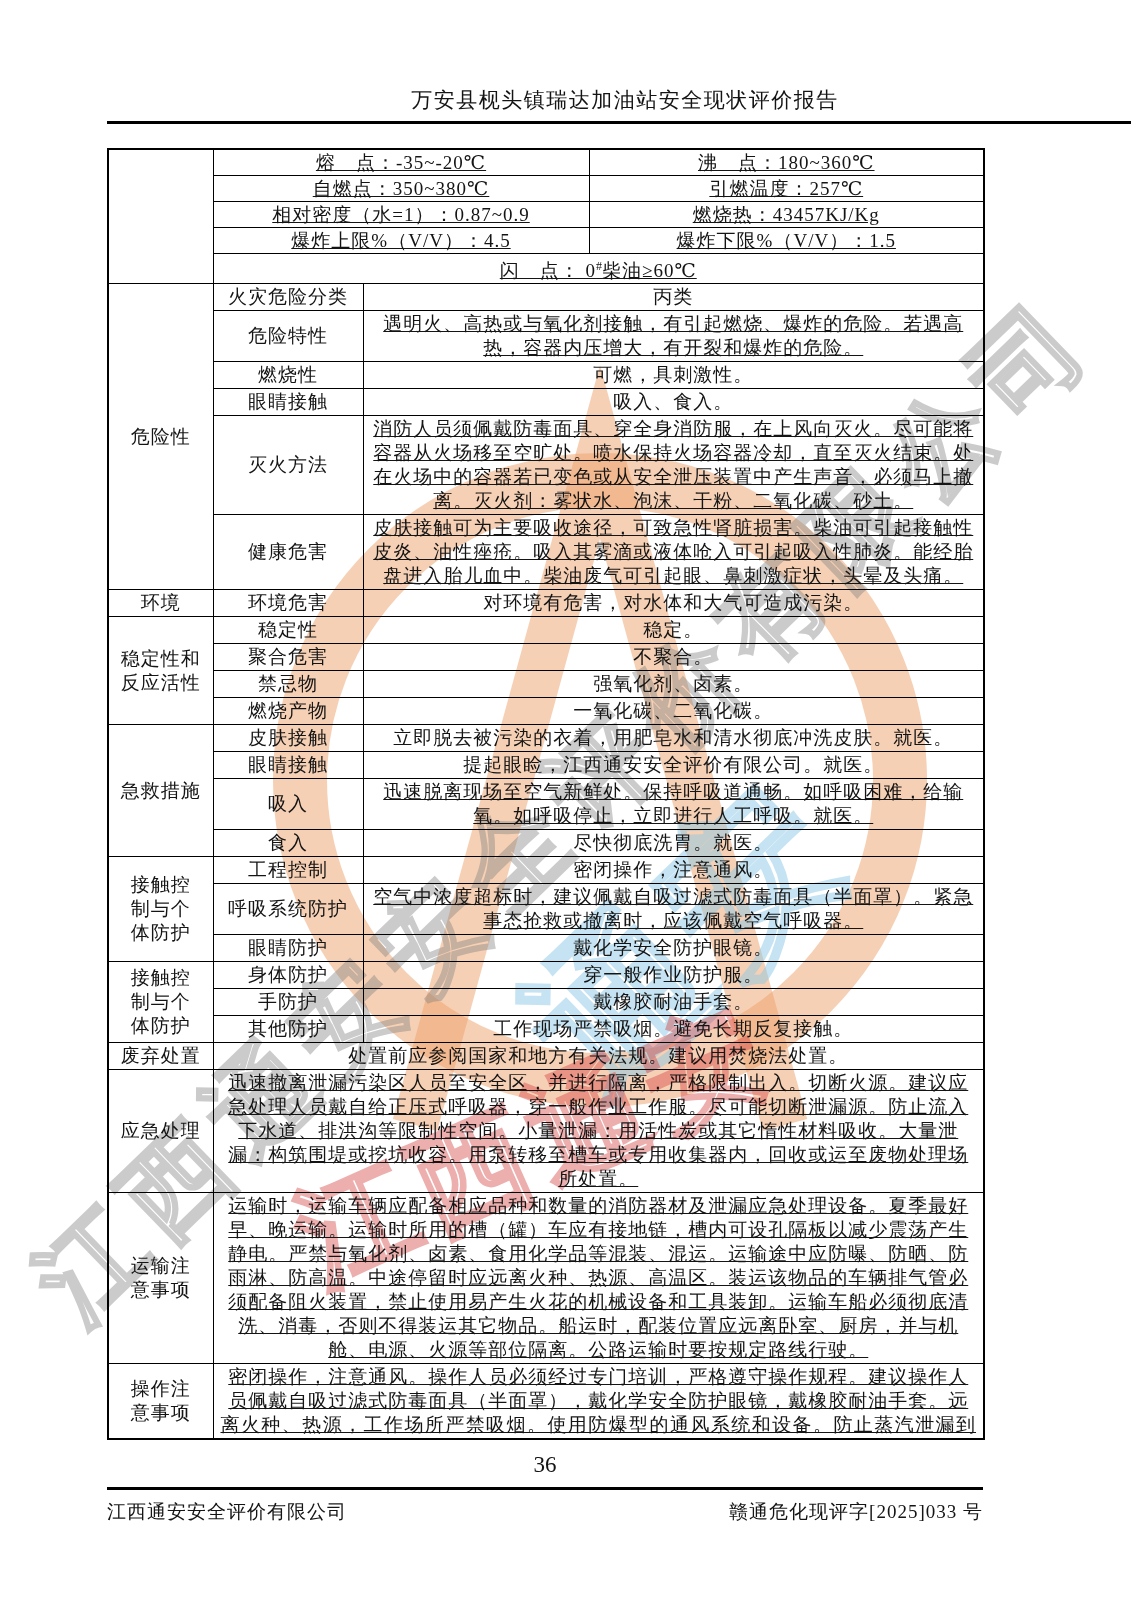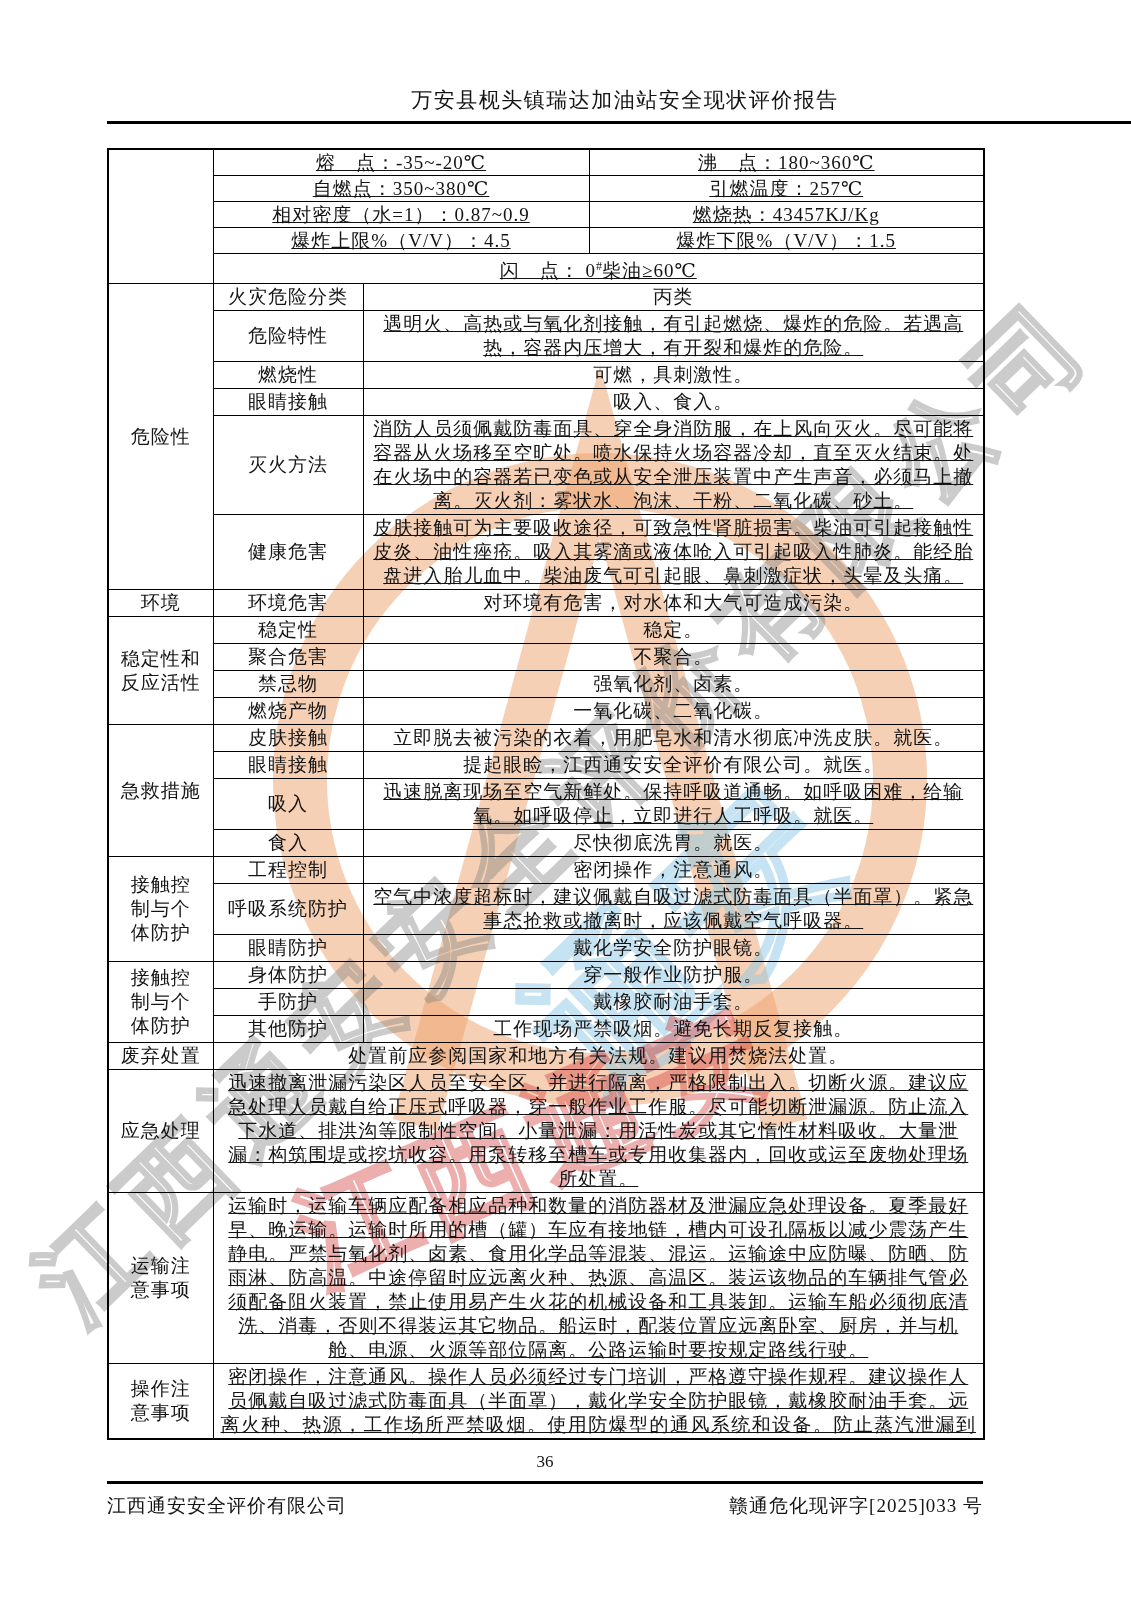--- a/index.html
+++ b/index.html
@@ -44,21 +44,21 @@
     letter-spacing:1px; padding:1px 7px; text-align:center; vertical-align:middle;
     overflow:hidden;
   }
   tr.prop-row td{height:25px; line-height:25px; padding:0 6px;text-decoration:underline;}
   td.j{text-align:justify; text-align-last:center;text-decoration:underline;}
   td.jf{text-align:justify; text-align-last:justify;text-decoration:underline;}
   td.grp{white-space:pre-line; letter-spacing:1px;margin-left:16px;}
   .sup{font-size:12px; vertical-align:super; letter-spacing:0;}
   
   .footer{position:absolute; left:107px; width:876px; top:1452px; z-index:1;}
-  .page-num{text-align:center; font-size:17px;}
+  .page-num{text-align:center; font-size:23px;}
   .footer-rule{height:3px; background:#000; margin-top:9px;}
   .footer-row{display:flex; justify-content:space-between; padding-top:9px;
     font-size:19px; letter-spacing:1px;}
 </style>
 </head>
 <body>
 
 <div class="doc">
 
   <div class="wm-layer">

